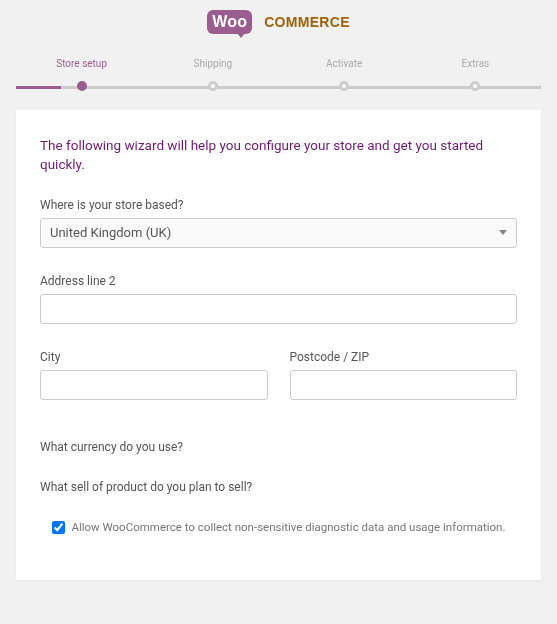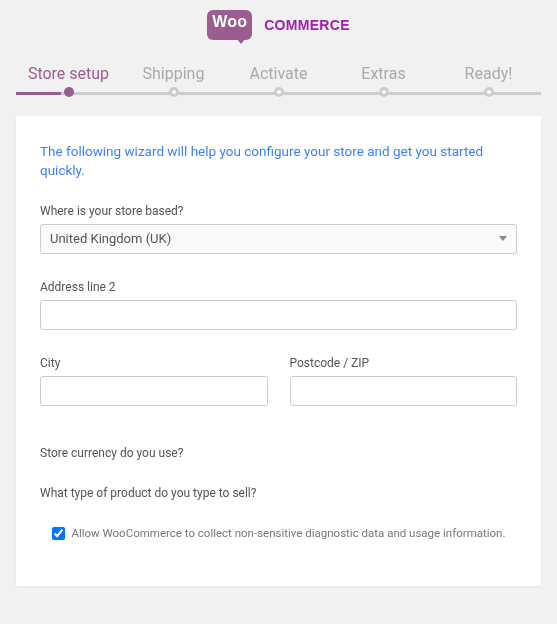--- a/index.html
+++ b/index.html
@@ -7,41 +7,41 @@
   background: #f1f1f1;
   font-family: -apple-system, BlinkMacSystemFont, "Segoe UI", Roboto, "Helvetica Neue", Arial, sans-serif;
   color: #444;
   width: 557px;
 }
 .logo-wrap { text-align: center; padding: 10px 0 6px; }
 .logo { display: inline-flex; align-items: center; }
 .logo-bubble {
   background: #9b5c8f;
   border-radius: 6px;
-  padding: 2px 5px 9px;
+  padding: 2px 5px 3px;
   position: relative;
   margin-right: 12px;
 }
 .logo-bubble::after {
   content: '';
   position: absolute;
   bottom: -4px; right: 7px;
   border-left: 4px solid transparent;
   border-right: 4px solid transparent;
   border-top: 5px solid #9b5c8f;
 }
 .logo-woo {
   color: #fff;
   font-weight: 800;
   font-size: 16px;
   letter-spacing: 0.2px;
   font-family: Arial, sans-serif;
 }
 .logo-commerce {
-  color: #a21caf;
+  color: #a16207;
   font-weight: 800;
   font-size: 14px;
   letter-spacing: 0.3px;
   font-family: Arial, sans-serif;
 }
 
 .stepper {
   position: relative;
   margin: 18px 16px 0;
   height: 40px;
@@ -65,21 +65,21 @@
   display: flex;
   justify-content: space-between;
   position: relative;
 }
 .step {
   flex: 1;
   text-align: center;
   position: relative;
 }
 .step-label {
-  font-size: 16px;
+  font-size: 10px;
   color: #aaa;
   display: block;
   margin-bottom: 12px;
 }
 .step.active .step-label { color: #9b5c8f; }
 .step-dot {
   width: 10px; height: 10px;
   border-radius: 50%;
   background: #fff;
   border: 3px solid #ccc;
@@ -95,21 +95,21 @@
 }
 
 .card {
   background: #fff;
   margin: 12px 16px 16px;
   padding: 26px 24px 24px;
   box-shadow: 0 1px 2px rgba(0,0,0,0.05);
 }
 .intro {
   font-size: 13.5px;
-  color: #3b82f6;
+  color: #701a75;
   margin-bottom: 24px;
   line-height: 1.4;
 }
 .field-label {
   font-size: 12px;
   color: #555;
   display: block;
   margin-bottom: 6px;
 }
 .field { margin-bottom: 26px; }
@@ -176,24 +176,20 @@
       <span class="step-dot"></span>
     </div>
     <div class="step">
       <span class="step-label">Activate</span>
       <span class="step-dot"></span>
     </div>
     <div class="step">
       <span class="step-label">Extras</span>
       <span class="step-dot"></span>
     </div>
-    <div class="step">
-      <span class="step-label">Ready!</span>
-      <span class="step-dot"></span>
-    </div>
   </div>
 </div>
 
 <div class="card">
   <p class="intro">The following wizard will help you configure your store and get you started quickly.</p>
 
   <div class="field">
     <label class="field-label">Where is your store based?</label>
     <div class="select">
       <span>United Kingdom (UK)</span>
@@ -214,25 +210,25 @@
     </div>
     <div class="field">
       <label class="field-label">Postcode / ZIP</label>
       <input class="text-input" type="text" value="" style="">
     </div>
   </div>
 
   <div class="gap"></div>
 
   <div class="field">
-    <label class="field-label">Store currency do you use?</label>
-  </div>
-
-  <div class="field">
-    <label class="field-label">What type of product do you type to sell?</label>
+    <label class="field-label">What currency do you use?</label>
+  </div>
+
+  <div class="field">
+    <label class="field-label">What sell of product do you plan to sell?</label>
   </div>
 
   <div class="consent-row">
     <input type="checkbox" checked="" style="">
     <span>Allow WooCommerce to collect non-sensitive diagnostic data and usage information.</span>
   </div>
 
 </div>
 
 </body></html>

